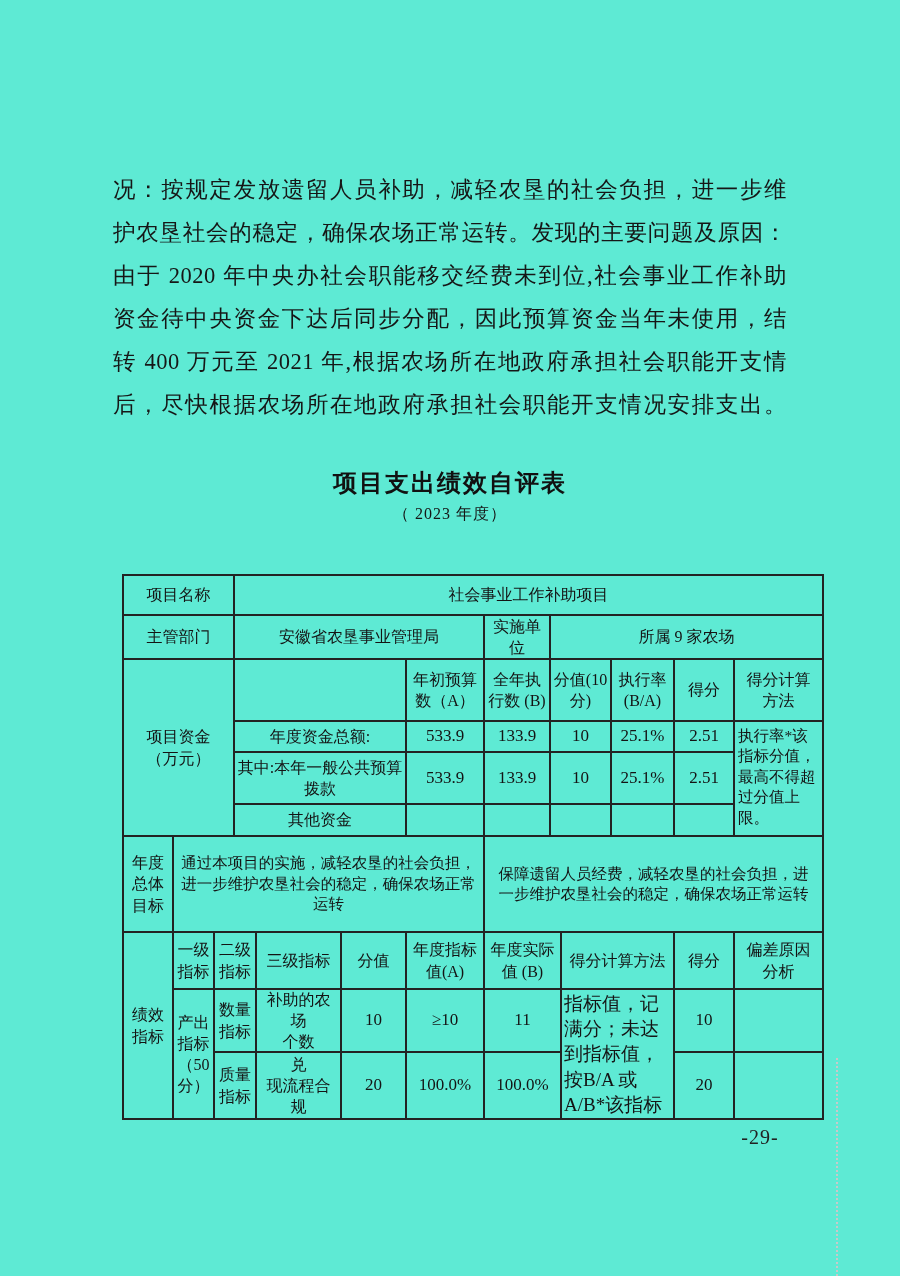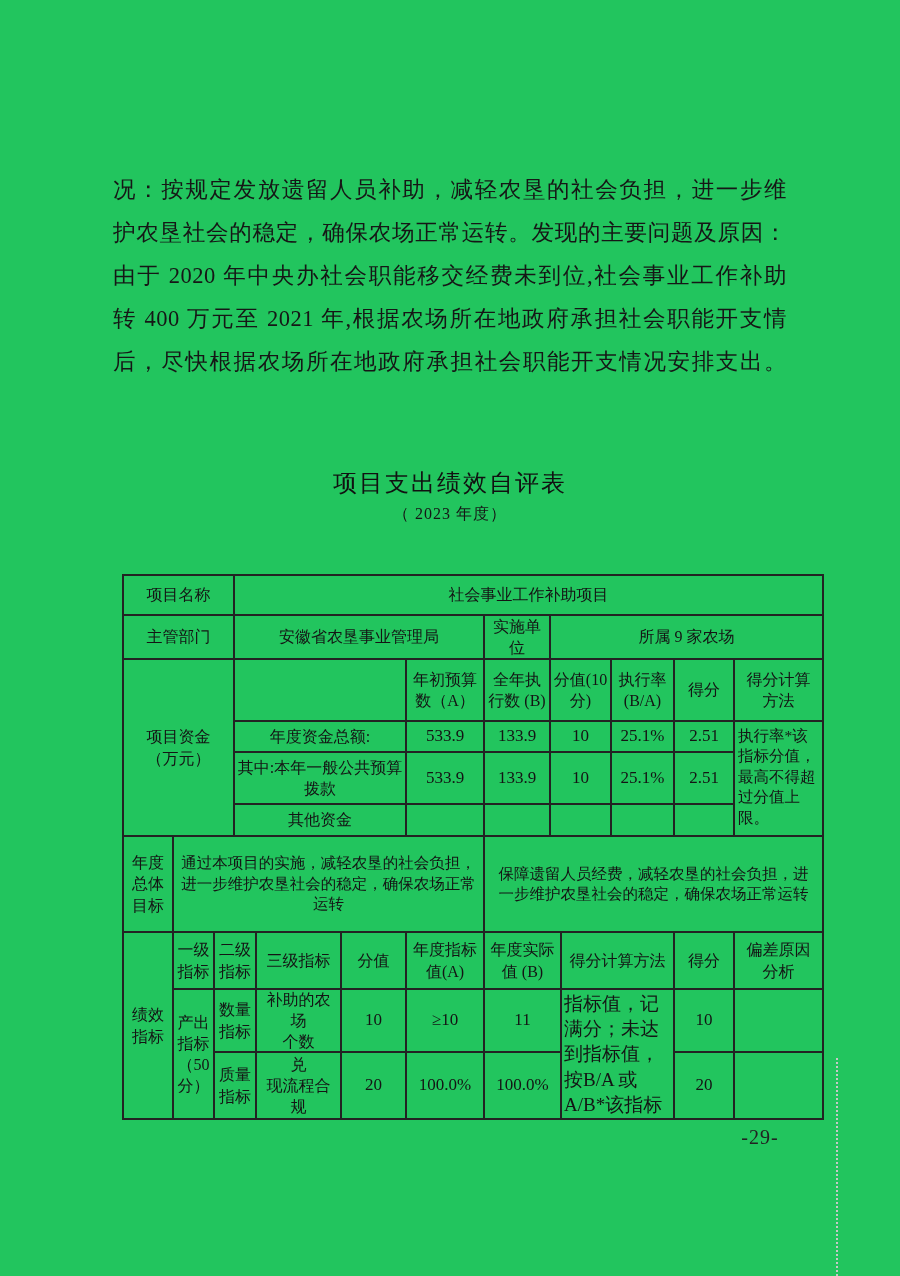--- a/index.html
+++ b/index.html
@@ -1,32 +1,32 @@
 <!DOCTYPE html>
 <html><head>
 <meta charset="utf-8">
 <style>
   * { margin:0; padding:0; box-sizing:border-box; }
   html,body { background:#e8e8e8; }
   .page {
     position:relative; width:900px; height:1276px; margin:0 auto;
-    background:#22c55e; color:#1c1c1c; overflow:hidden;
+    background:#5eead4; color:#1c1c1c; overflow:hidden;
     font-family:"Liberation Serif","DejaVu Serif",serif;
   }
   
   .body-text { position:absolute; left:113px; top:168px; width:674px; }
   .body-line {
     font-size:22.5px; line-height:43px; height:43px;
     text-align:justify; text-align-last:justify;
     white-space:normal; letter-spacing:0.5px; color:#161616;
   }
   .doc-title {
     position:absolute; left:113px; top:467px; width:674px; text-align:center;
     font-family:"Liberation Sans","DejaVu Sans",sans-serif;
-    font-weight:normal; font-size:24px; letter-spacing:2px; color:#111;
+    font-weight:bold; font-size:24px; letter-spacing:2px; color:#111;
   }
   .doc-subtitle {
     position:absolute; left:113px; top:504px; width:674px; text-align:center;
     font-size:16px; letter-spacing:1px; color:#161616;
   }
   
   .tbl {
     position:absolute; left:122px; top:546px;
     display:grid;
     grid-template-columns:50px 41px 20px 22px 85px 65px 78px 66px 11px 50px 63px 60px 89px;
@@ -48,20 +48,21 @@
 </style>
 </head>
 <body>
 
 <div class="page">
 
   <div class="body-text">
     <div class="body-line">况：按规定发放遗留人员补助，减轻农垦的社会负担，进一步维</div>
     <div class="body-line">护农垦社会的稳定，确保农场正常运转。发现的主要问题及原因：</div>
     <div class="body-line">由于 2020 年中央办社会职能移交经费未到位,社会事业工作补助</div>
+    <div class="body-line">资金待中央资金下达后同步分配，因此预算资金当年未使用，结</div>
     <div class="body-line">转 400 万元至 2021 年,根据农场所在地政府承担社会职能开支情</div>
     <div class="body-line">后，尽快根据农场所在地政府承担社会职能开支情况安排支出。</div>
   </div>
 
   <div class="doc-title">项目支出绩效自评表</div>
   <div class="doc-subtitle">（ 2023 年度）</div>
 
   <div class="tbl">
 
     <div class="c" style="grid-area:1/1/2/4">项目名称</div>

